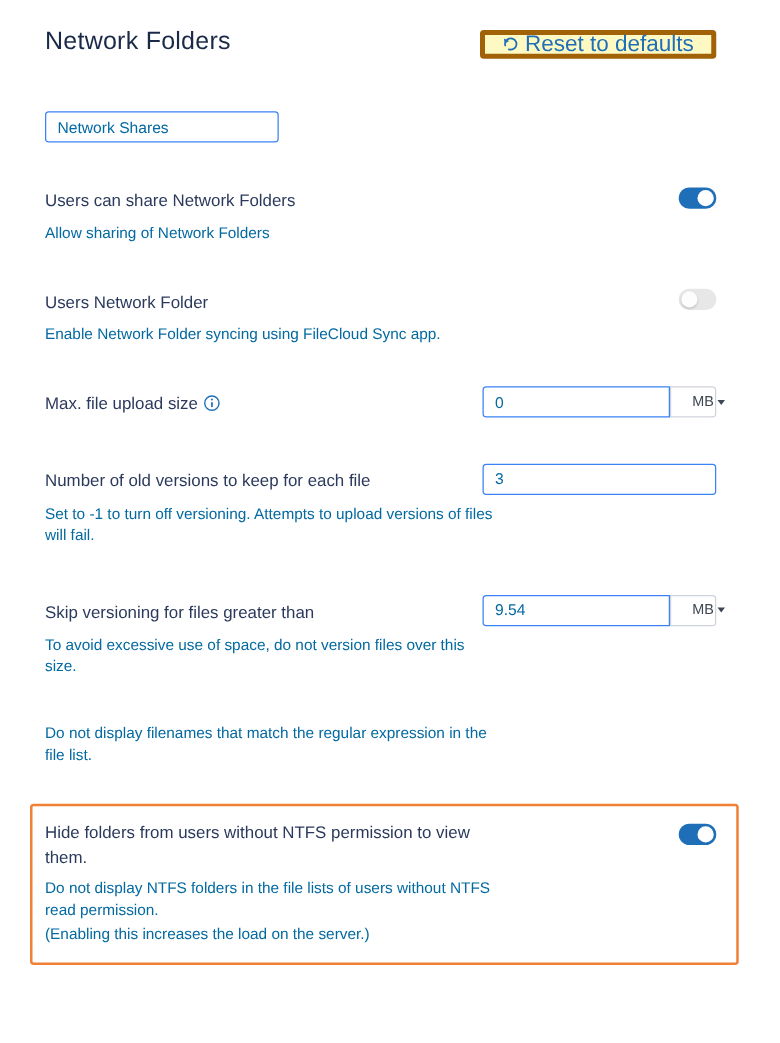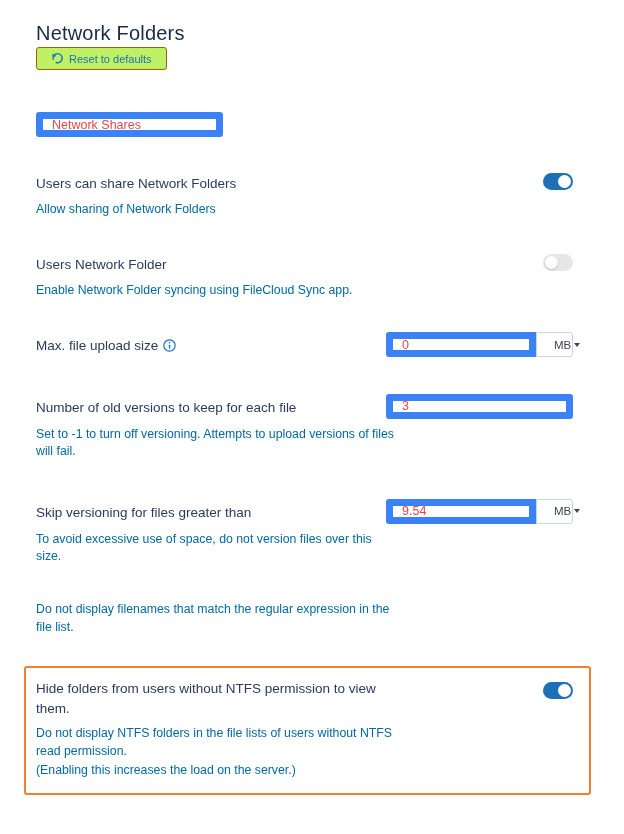--- a/index.html
+++ b/index.html
@@ -5,43 +5,43 @@
   * { margin:0; padding:0; box-sizing:border-box; }
   html,body { background:#ffffff; }
   body {
     width:624px; height:834px; overflow:hidden;
     font-family:"Liberation Sans", sans-serif;
     color:#2b3a5c;
   }
   .page { padding:22px 51px 0 36px; }
 
   
-  .header { display:flex; justify-content:space-between; align-items:flex-start;flex-direction:column; }
+  .header { display:flex; justify-content:space-between; align-items:flex-start; }
   .page-title { font-size:20px; font-weight:500; color:#1b2949; letter-spacing:.2px; }
   .reset-btn {
     display:inline-flex; align-items:center; gap:5px;
-    border:1px solid #a16207; border-radius:3px; background:#bef264;
-    color:#1f6fb8; font-size:11px; font-family:inherit;
+    border:4px solid #a16207; border-radius:3px; background:#fef9c3;
+    color:#1f6fb8; font-size:18px; font-family:inherit;
     padding:4px 14px; cursor:pointer; height:23px; margin-top:2px;
   }
   .reset-btn svg { display:block; }
 
   
   .section { margin-top:33px; }
   .row { display:flex; justify-content:space-between; align-items:flex-start; }
   .row-left { max-width:372px; }
   .setting-label { font-size:13.5px; color:#2b3a5c; line-height:1.45; padding-top:4px; }
   .setting-desc { font-size:12.3px; color:#0369a1; line-height:1.42; margin-top:7px; max-width:358px; }
   .desc-line2 { margin-top:2px; }
 
   
   .ctrl { display:flex; align-items:flex-start; }
   .text-input {
-    width:187px; height:25px; border:7px solid #3b82f6; border-radius:3px;
-    font-family:inherit; font-size:12.5px; color:#ef4444; padding:0 9px;
+    width:187px; height:25px; border:1px solid #3b82f6; border-radius:3px;
+    font-family:inherit; font-size:12.5px; color:#0369a1; padding:0 9px;
     outline:none; background:#fff;
   }
   .text-input.with-unit { width:150px; border-radius:3px 0 0 3px; }
   .unit-btn {
     width:37px; height:25px; border:1px solid #cfd4dc; border-left:1px solid #cfd4dc;
     margin-left:0px; border-radius:0 3px 3px 0; background:#fff; cursor:pointer;
     font-family:inherit; font-size:11.5px; color:#3f4651;
     display:inline-flex; align-items:center; justify-content:center; gap:3px;padding-left:25px;
   }
   .caret { width:0; height:0; border-left:3.5px solid transparent;

